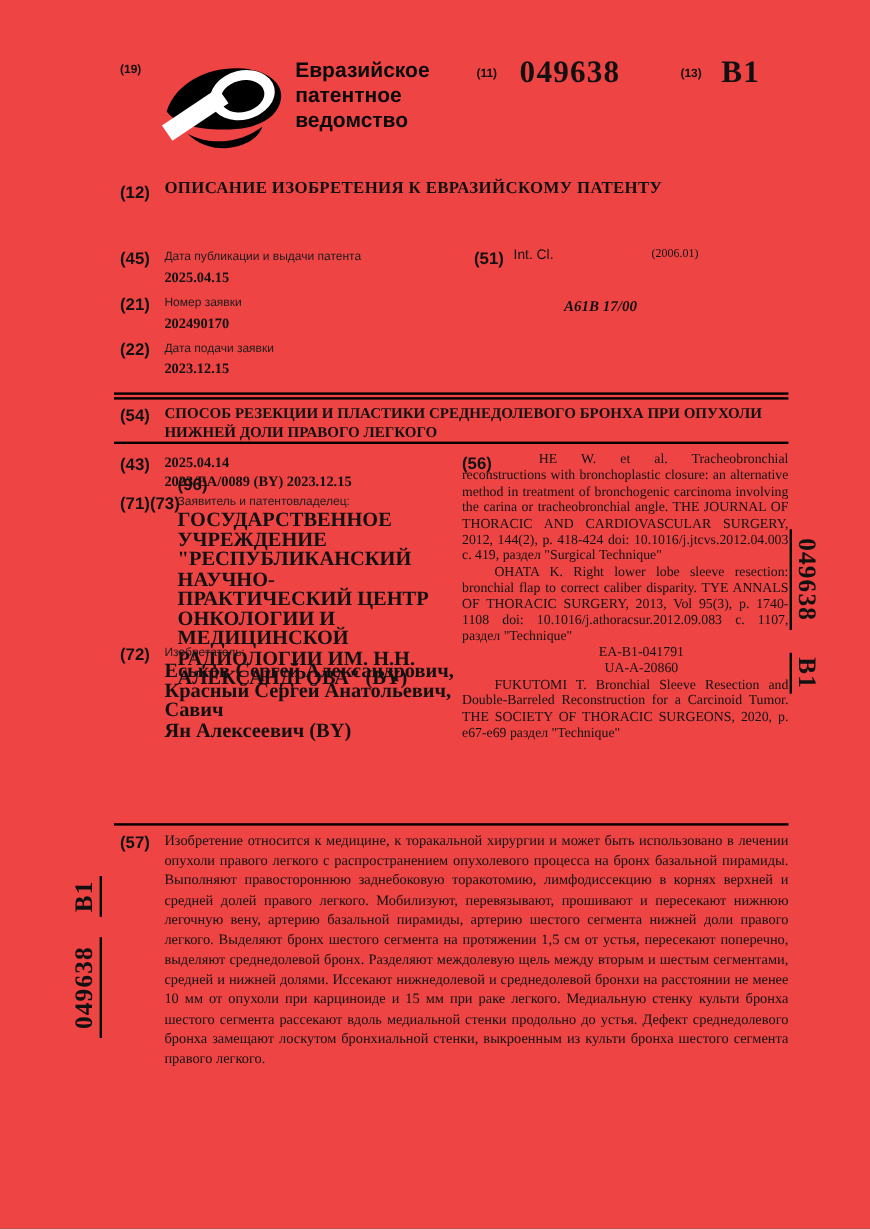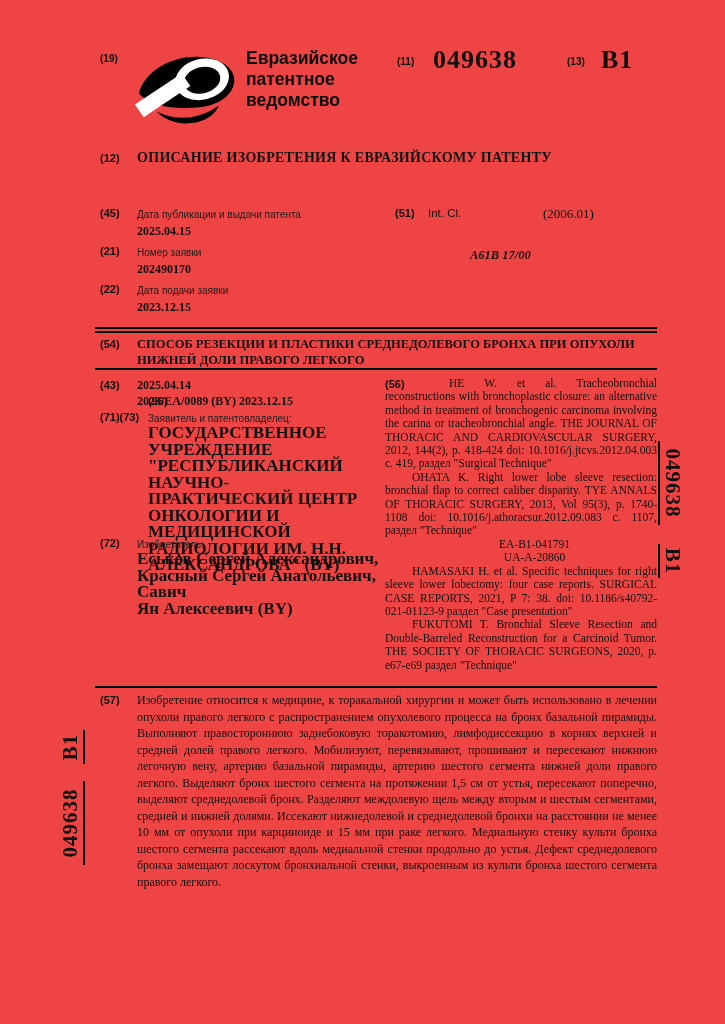--- a/index.html
+++ b/index.html
@@ -2,21 +2,21 @@
 <html><head>
 <meta charset="utf-8">
 <style>
   html,body{margin:0;padding:0;background:#6b6b6b;}
   .page{
     position:relative;width:725px;height:1024px;background:#ef4444;
     font-family:"Liberation Serif",serif;color:#111;overflow:hidden;
     margin:0 auto;
   }
   .abs{position:absolute;}
-  .num{font-family:"Liberation Sans",sans-serif;font-weight:bold;font-size:11px;color:#111;}
+  .num{font-family:"Liberation Sans",sans-serif;font-weight:bold;font-size:14px;color:#111;}
   .num-sm{font-family:"Liberation Sans",sans-serif;font-weight:bold;font-size:10px;color:#111;}
   .label{font-family:"Liberation Sans",sans-serif;font-size:10px;color:#1c1c1c;}
   .value{font-family:"Liberation Serif",serif;font-weight:bold;font-size:12px;}
   .bignum{font-family:"Liberation Serif",serif;font-weight:bold;font-size:26px;letter-spacing:1px;}
   .office-name{
     font-family:"Liberation Sans",sans-serif;font-weight:bold;font-size:17.5px;
     line-height:21px;white-space:pre-line;color:#0a0a0a;
   }
   .doc-type-title{font-weight:bold;font-size:14px;letter-spacing:.3px;}
   .title54{font-weight:bold;font-size:12.5px;line-height:16px;width:505px;}
@@ -30,21 +30,21 @@
   .refs p.short{text-align:center;}
   .abstract{width:520px;font-size:12px;line-height:16.5px;text-align:justify;}
   .side-code{
     font-family:"Liberation Serif",serif;font-weight:bold;font-size:21px;letter-spacing:1px;
     text-align:center;border-bottom:2.5px solid #000;padding-bottom:1px;line-height:23px;
   }
   .rot-cw{transform:rotate(90deg);}
   .rot-ccw{transform:rotate(-90deg);}
   .intcl-label{font-family:"Liberation Sans",sans-serif;font-size:11.5px;}
   .intcl-class{font-weight:bold;font-style:italic;font-size:12.5px;margin-top:42px;}
-  .intcl-year{font-size:13px;}
+  .intcl-year{font-size:10px;}
 </style>
 </head>
 <body>
 
 <div class="page">
 
   <span class="abs num-sm" style="left:100px;top:53px;">(19)</span>
 
   <span class="abs" style="left:133px;top:50px;width:107px;height:78px;">
     <svg width="107" height="78" viewBox="0 0 110 80" xmlns="http://www.w3.org/2000/svg">
@@ -113,21 +113,20 @@
   <div class="abs inventor-val preline" style="left:137px;top:551px;width:250px;">Еськов Сергей Александрович,
 Красный Сергей Анатольевич, Савич
 Ян Алексеевич (BY)</div>
 
   <span class="abs num" style="left:385px;top:378px;">(56)</span>
   <div class="abs refs" style="left:385px;top:377px;">
     <p class="first">HE W. et al. Tracheobronchial reconstructions with bronchoplastic closure: an alternative method in treatment of bronchogenic carcinoma involving the carina or tracheobronchial angle. THE JOURNAL OF THORACIC AND CARDIOVASCULAR SURGERY, 2012, 144(2), p. 418-424 doi: 10.1016/j.jtcvs.2012.04.003 c. 419, раздел "Surgical Technique"</p>
     <p>OHATA K. Right lower lobe sleeve resection: bronchial flap to correct caliber disparity. TYE ANNALS OF THORACIC SURGERY, 2013, Vol 95(3), p. 1740-1108 doi: 10.1016/j.athoracsur.2012.09.083 c. 1107, раздел "Technique"</p>
     <p class="short">EA-B1-041791</p>
     <p class="short">UA-A-20860</p>
-    <p>HAMASAKI H. et al. Specific techniques for right sleeve lower lobectomy: four case reports. SURGICAL CASE REPORTS, 2021, P 7: 38. doi: 10.1186/s40792-021-01123-9 раздел "Case presentation"</p>
     <p>FUKUTOMI T. Bronchial Sleeve Resection and Double-Barreled Reconstruction for a Carcinoid Tumor. THE SOCIETY OF THORACIC SURGEONS, 2020, p. e67-e69 раздел "Technique"</p>
   </div>
 
   <div class="abs rule" style="top:686px;"></div>
 
   <span class="abs num" style="left:100px;top:694px;">(57)</span>
   <div class="abs abstract" style="left:137px;top:692px;">Изобретение относится к медицине, к торакальной хирургии и может быть использовано в лечении опухоли правого легкого с распространением опухолевого процесса на бронх базальной пирамиды. Выполняют правостороннюю заднебоковую торакотомию, лимфодиссекцию в корнях верхней и средней долей правого легкого. Мобилизуют, перевязывают, прошивают и пересекают нижнюю легочную вену, артерию базальной пирамиды, артерию шестого сегмента нижней доли правого легкого. Выделяют бронх шестого сегмента на протяжении 1,5 см от устья, пересекают поперечно, выделяют среднедолевой бронх. Разделяют междолевую щель между вторым и шестым сегментами, средней и нижней долями. Иссекают нижнедолевой и среднедолевой бронхи на расстоянии не менее 10 мм от опухоли при карциноиде и 15 мм при раке легкого. Медиальную стенку культи бронха шестого сегмента рассекают вдоль медиальной стенки продольно до устья. Дефект среднедолевого бронха замещают лоскутом бронхиальной стенки, выкроенным из культи бронха шестого сегмента правого легкого.</div>
 
   <div class="abs side-code rot-cw" style="left:629px;top:470px;width:84px;">049638</div>
   <div class="abs side-code rot-cw" style="left:654px;top:548px;width:34px;">B1</div>

